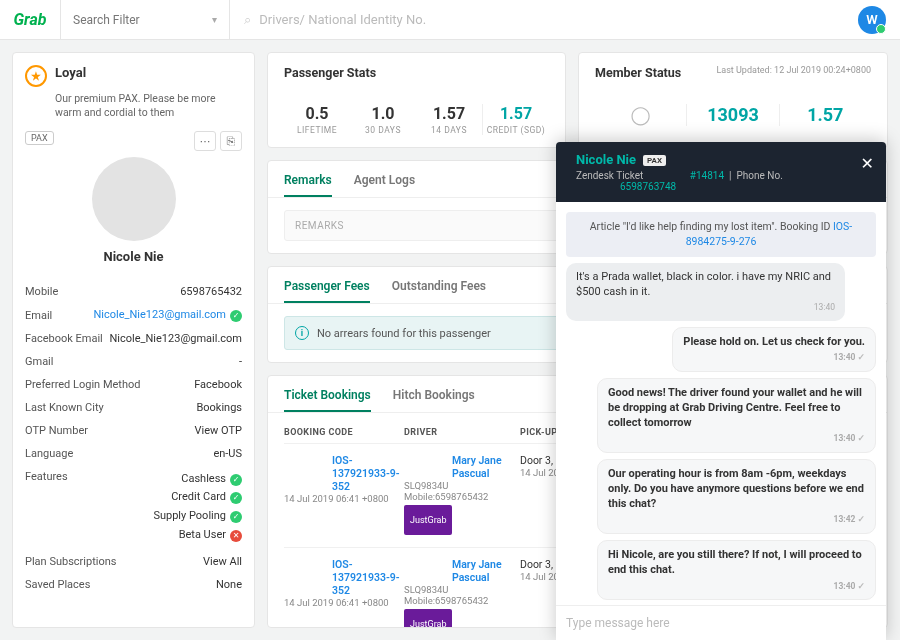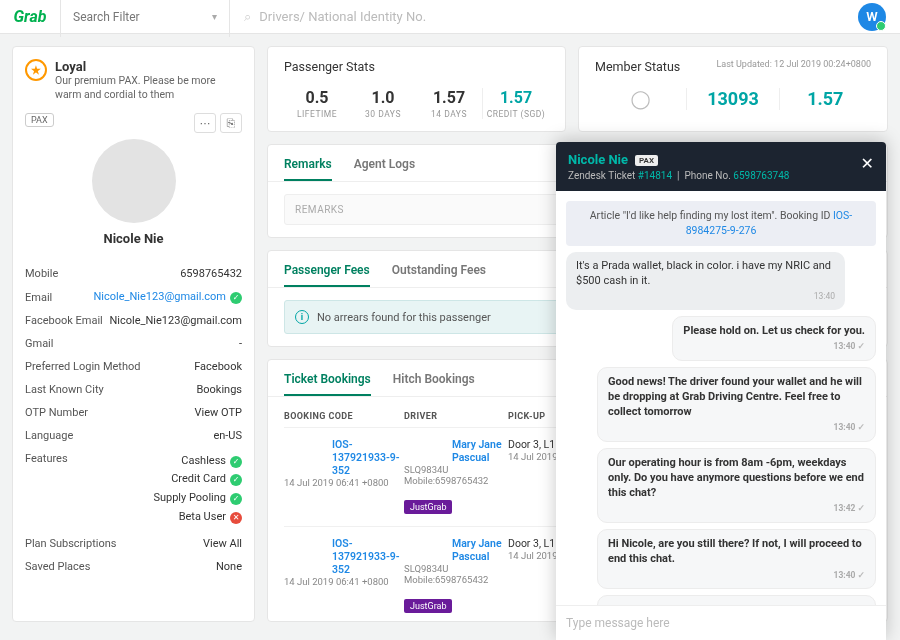--- a/index.html
+++ b/index.html
@@ -1,56 +1,56 @@
 <!DOCTYPE html>
 <html><head>
 <meta charset="utf-8">
 <style>
   * { box-sizing: border-box; margin: 0; padding: 0; font-family: -apple-system, BlinkMacSystemFont, "Segoe UI", Roboto, sans-serif; }
   body { background: #f2f3f3; color: #333; font-size: 12px; width: 900px; height: 640px; overflow: hidden; position: relative; }
 
   
-  .topbar { height: 34px; background: #fff; display: flex; align-items: center; border-bottom: 1px solid #e5e5e5; }
+  .topbar { height: 40px; background: #fff; display: flex; align-items: center; border-bottom: 1px solid #e5e5e5; }
   .logo { width:60px; display:flex; align-items:center; justify-content:center; font-weight:700; color:#00b14f; font-size:16px; font-style:italic; }
   .search-filter { width:170px; height:40px; border-left:1px solid #e5e5e5; border-right:1px solid #e5e5e5; display:flex; align-items:center; padding:0 12px; color:#777; font-size:12px; justify-content:space-between; }
   .chev { font-size:10px; color:#aaa; }
   .search-box { flex:1; display:flex; align-items:center; padding:0 14px; color:#aaa; font-size:13px; }
   .search-box input { border:none; outline:none; width:100%; font-size:13px; color:#333; }
   .search-box input::placeholder { color:#bbb; }
   .avatar-top { width:28px; height:28px; border-radius:50%; background:#1e88e5; color:#fff; display:flex; align-items:center; justify-content:center; font-weight:600; font-size:13px; margin-right:14px; position:relative; }
   .avatar-top::after { content:""; position:absolute; bottom:0; right:0; width:8px; height:8px; background:#2ecc71; border-radius:50%; border:1.5px solid #fff; }
 
   .main { display:flex; padding:12px; gap:12px; height:calc(640px - 40px); }
 
   
   .left-col { width:243px; background:#fff; border:1px solid #e5e5e5; border-radius:4px; padding:12px; overflow:hidden; }
   .loyal-box { display:flex; gap:8px; margin-bottom:12px; }
   .loyal-badge { width:22px; height:22px; border-radius:50%; border:2px solid #ff9800; display:flex; align-items:center; justify-content:center; color:#ff9800; font-weight:700; font-size:11px; flex-shrink:0; }
   .loyal-title { font-weight:700; font-size:13px; }
-  .loyal-sub { font-size:10.5px; color:#666; line-height:1.3; }
+  .loyal-sub { font-size:10.5px; color:#666; line-height:1.3;margin-top:12px; }
   .pax-row { display:flex; align-items:flex-start; gap:8px; margin-bottom:6px; }
   .pax-chip { border:1px solid #ccc; border-radius:3px; padding:1px 5px; font-size:9px; color:#666; }
   .avatar-lg { width:84px; height:84px; border-radius:50%; background:#e3e3e3; margin:0 auto 8px; }
   .icon-btn-group { display:flex; gap:4px; margin-left:auto; }
   .icon-btn { width:22px; height:20px; border:1px solid #ddd; border-radius:3px; display:flex; align-items:center; justify-content:center; font-size:11px; color:#666; cursor:pointer; }
   .name-center { text-align:center; font-weight:700; font-size:13px; margin-bottom:16px; }
   .info-row { display:flex; justify-content:space-between; align-items:center; font-size:11px; padding:5px 0; }
   .info-row .lbl { color:#555; }
   .info-row .val { color:#333; text-align:right; }
   .link-blue { color:#1e88e5; }
   .check { width:12px; height:12px; border-radius:50%; background:#2ecc71; color:#fff; display:inline-flex; align-items:center; justify-content:center; font-size:8px; margin-left:4px; }
   .cross-red { width:12px; height:12px; border-radius:50%; background:#e74c3c; color:#fff; display:inline-flex; align-items:center; justify-content:center; font-size:8px; margin-left:4px; }
   .feat-list { text-align:right; font-size:11px; line-height:1.7; }
 
   
   .center-area { flex:1; display:flex; flex-direction:column; gap:12px; overflow:hidden; }
   .card { background:#fff; border:1px solid #e5e5e5; border-radius:4px; padding:12px 16px; }
   .row-cards { display:flex; gap:12px; }
   .pstats { flex:1; }
-  .pstats h3, .mstatus h3 { font-size:12.5px; font-weight:400; margin-bottom:14px; }
+  .pstats h3, .mstatus h3 { font-size:12.5px; font-weight:700; margin-bottom:24px; }
   .stat-grid { display:flex; }
   .stat { flex:1; text-align:center; }
   .stat.border-l { border-left:1px solid #eee; }
   .stat .big { font-weight:700; font-size:16px; }
   .stat .big.teal { color:#00a5a5; }
   .stat .sm { font-size:8.5px; color:#999; letter-spacing:0.5px; margin-top:2px; }
   .mstatus { width:310px; }
   .updated { font-size:9px; color:#999; float:right; }
   .ms-grid { display:flex; margin-top:14px; }
   .ms-cell { flex:1; text-align:center; border-left:1px solid #eee; }
@@ -61,34 +61,34 @@
   .tabs { display:flex; gap:22px; border-bottom:1px solid #eee; margin:-4px -16px 0; padding:0 16px; }
   .tab { padding:4px 0 8px; font-size:12px; font-weight:600; color:#777; cursor:pointer; }
   .tab.active { color:#008060; border-bottom:2px solid #008060; }
   .remarks-input { margin-top:12px; border:1px solid #eee; background:#fafafa; border-radius:3px; padding:9px 10px; font-size:10px; color:#aaa; letter-spacing:0.5px; }
 
   .info-banner { display:flex; align-items:center; gap:8px; background:#e8f4f4; border:1px solid #cde6e6; border-radius:3px; padding:9px 10px; font-size:11px; color:#555; margin-top:12px; }
   .info-icon { width:14px; height:14px; border-radius:50%; border:1.2px solid #00a5a5; color:#00a5a5; display:flex; align-items:center; justify-content:center; font-size:9px; font-weight:700; }
 
   .table-head { display:flex; font-size:9px; font-weight:700; color:#555; letter-spacing:0.4px; margin-top:14px; padding-bottom:6px; }
   .col-code { width:120px; }
-  .col-driver { width:104px; }
+  .col-driver { width:116px; }
   .col-pick { flex:1; }
   .booking-row { display:flex; padding:10px 0 12px; border-top:1px solid #f0f0f0; font-size:10.5px; }
   .booking-row .sub { color:#888; font-size:9.5px; }
   .book-link { color:#1e88e5; font-size:10.5px; font-weight:600;padding-left:48px; }
-  .tag { display:inline-block; background:#6a1b9a; color:#fff; font-size:9px; padding:2px 6px; border-radius:2px; margin-top:14px; }
+  .tag { display:inline-block; background:#6a1b9a; color:#fff; font-size:9px; padding:10px 6px; border-radius:2px; margin-top:3px; }
 
   
   .chat { position:absolute; right:14px; bottom:0; width:330px; background:#fff; box-shadow:0 -2px 18px rgba(0,0,0,0.22); border-radius:4px 4px 0 0; display:flex; flex-direction:column; height:498px; }
-  .chat-head { background:#1c2430; color:#fff; padding:10px 12px; border-radius:4px 4px 0 0; position:relative; }
+  .chat-head { background:#1c2430; color:#fff; padding:10px 20px; border-radius:4px 4px 0 0; position:relative; }
   .chat-name { color:#00b8a9; font-weight:700; font-size:13px; }
   .chat-pax { background:#eee; color:#333; font-size:8px; padding:1px 4px; border-radius:2px; margin-left:4px; vertical-align:middle; font-weight:600; }
   .chat-sub { font-size:10px; color:#bbb; margin-top:3px; }
-  .chat-sub .lk { color:#00b8a9; }
+  .chat-sub .lk { color:#00b8a9;margin-left:44px; }
   .chat-close { position:absolute; top:12px; right:12px; color:#fff; font-size:16px; cursor:pointer; }
   .chat-body { flex:1; overflow:hidden; padding:10px 10px 4px; display:flex; flex-direction:column; gap:6px; }
   .sys-banner { background:#eceef4; border-radius:4px; padding:8px 10px; font-size:10.5px; color:#555; text-align:center; line-height:1.4; }
   .sys-banner .lk { color:#1e88e5; }
   .msg { max-width:90%; border-radius:10px; padding:7px 10px; font-size:11px; line-height:1.35; position:relative; }
   .msg.in { background:#eceef0; align-self:flex-start; color:#333; }
   .msg.out { background:#f6f7f8; align-self:flex-end; color:#333; border:1px solid #ececec;font-weight:bold; }
   .msg .ts { font-size:8.5px; color:#aaa; display:block; text-align:right; margin-top:2px; }
   .tick { color:#bbb; font-size:9px; margin-left:2px; }
   .chat-input { border-top:1px solid #eee; padding:10px; }

